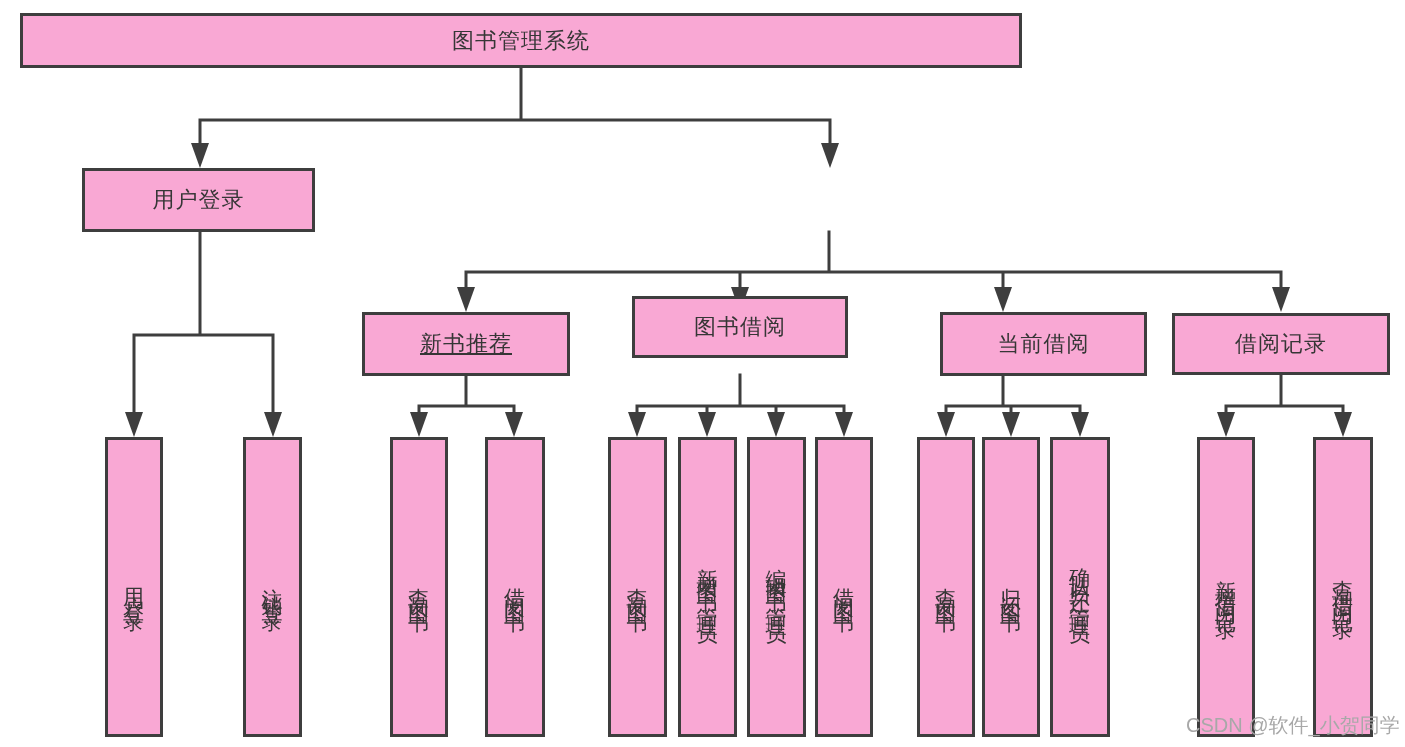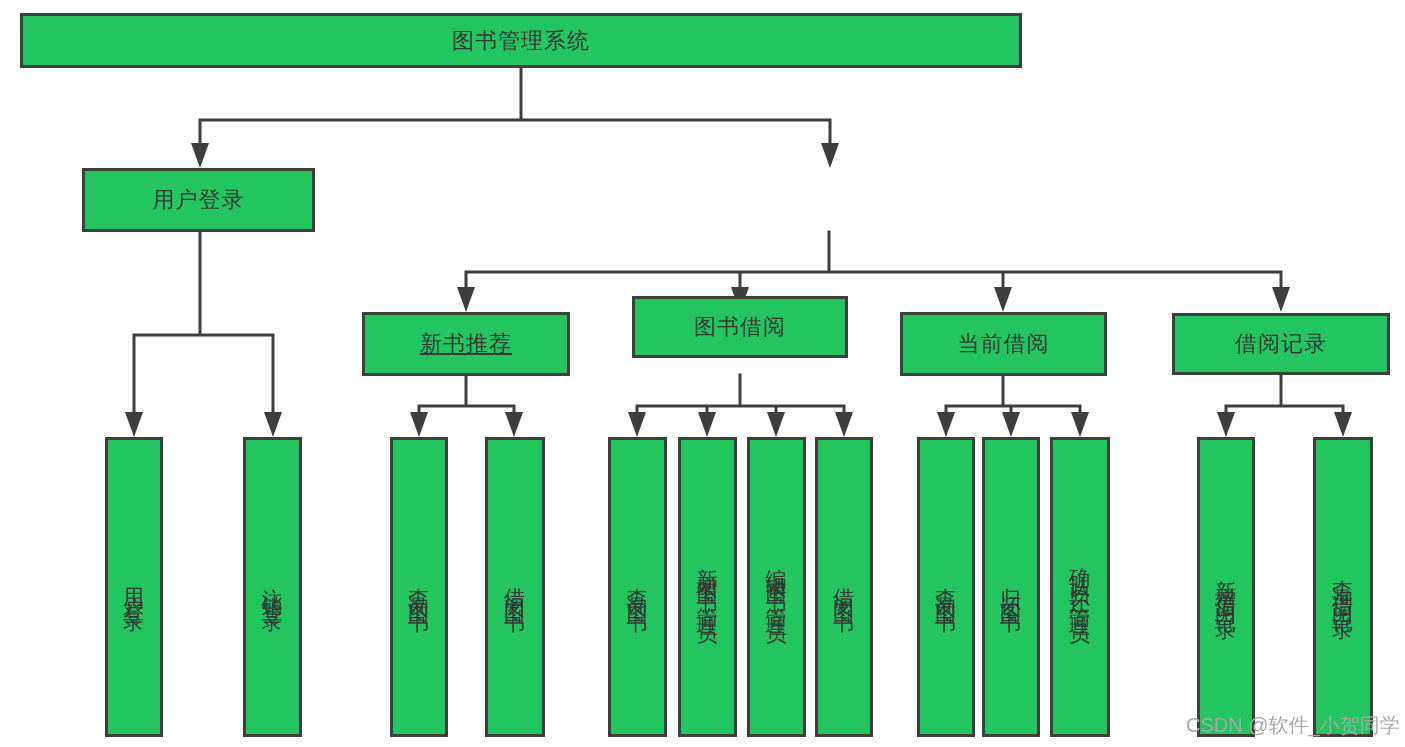--- a/index.html
+++ b/index.html
@@ -22,21 +22,21 @@
     stroke: var(--line, #3e3e3e);
     stroke-width: 3;
     fill: none;
     stroke-linecap: square;
   }
   .arrowhead { fill: var(--line, #3e3e3e); stroke: none; }
   .node {
     position: absolute;
     z-index: 2;
     box-sizing: border-box;
-    background: #22c55e;
+    background: #f9a8d4;
     border: 3px solid var(--line, #3e3e3e);
     display: flex;
     align-items: center;
     justify-content: center;
     color: var(--text, #363636);
   }
   .node.h { font-size: 22px; letter-spacing: 1px; white-space: nowrap; }
   .node.v span {
     writing-mode: vertical-rl;
     text-orientation: mixed;
@@ -103,21 +103,21 @@
   <div class="node h" style="left:82px; top:168px; width:233px; height:64px;">
     <span>用户登录</span>
   </div>
 
   <div class="node h" style="left:362px; top:312px; width:208px; height:64px;text-decoration:underline;">
     <span>新书推荐</span>
   </div>
   <div class="node h" style="left:632px; top:296px; width:216px; height:62px;">
     <span>图书借阅</span>
   </div>
-  <div class="node h" style="left:900px; top:312px; width:207px; height:64px;">
+  <div class="node h" style="left:940px; top:312px; width:207px; height:64px;">
     <span>当前借阅</span>
   </div>
   <div class="node h" style="left:1172px; top:313px; width:218px; height:62px;">
     <span>借阅记录</span>
   </div>
 
   <div class="node v" style="left:105px; top:437px; width:58px; height:300px;">
     <span>用户登录</span>
   </div>
   <div class="node v" style="left:243px; top:437px; width:59px; height:300px;">

